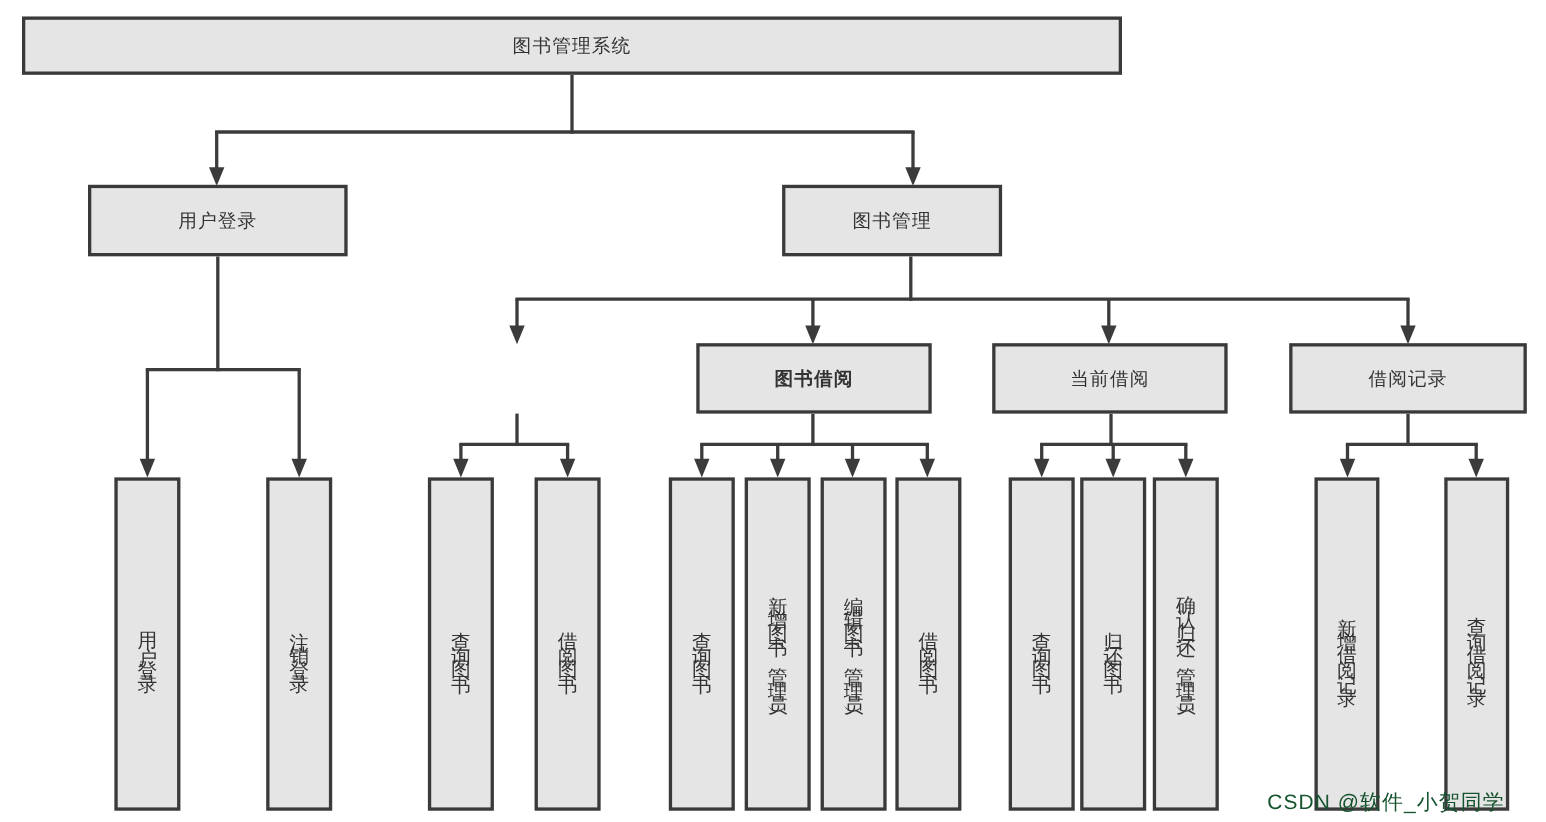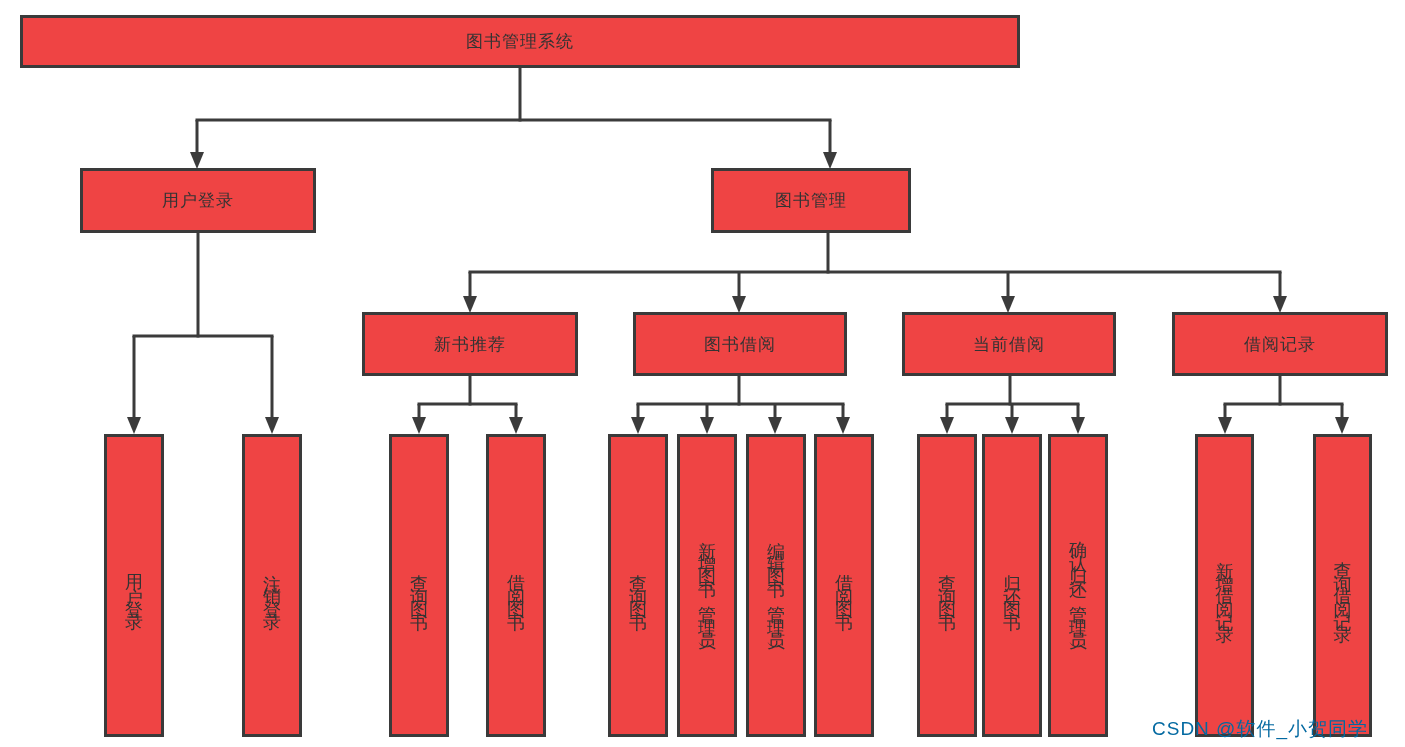--- a/index.html
+++ b/index.html
@@ -2,50 +2,50 @@
 <html><head>
 <meta charset="utf-8">
 <style>
   html,body{margin:0;padding:0;background:#ffffff;}
   .canvas{
     position:relative;width:1405px;height:747px;background:#ffffff;
     font-family:"Liberation Sans", sans-serif;color:#333333;overflow:hidden;
   }
   .connectors{position:absolute;left:0;top:0;width:1405px;height:747px;}
   .box{
-    position:absolute;box-sizing:border-box;background:#ef4444;
+    position:absolute;box-sizing:border-box;background:#e5e5e5;
     border:3px solid #3a3a3a;display:flex;align-items:center;justify-content:center;
   }
   .hlabel{font-size:17px;letter-spacing:1px;color:#333333;white-space:nowrap;}
   .vlabel{
     writing-mode:vertical-rl;text-orientation:mixed;
     font-size:18px;letter-spacing:13px;color:#333333;line-height:1;
     white-space:nowrap;
   }
   
   #n-root{left:20px;top:15px;width:1000px;height:53px;}
   
   #n-login{left:80px;top:168px;width:236px;height:65px;}
   #n-mgmt{left:711px;top:168px;width:200px;height:65px;}
   
   #n-recommend{left:362px;top:312px;width:216px;height:64px;}
-  #n-borrow{left:633px;top:312px;width:214px;height:64px;}
+  #n-borrow{left:633px;top:312px;width:214px;height:64px;font-weight:bold;}
   #n-current{left:902px;top:312px;width:214px;height:64px;}
   #n-records{left:1172px;top:312px;width:216px;height:64px;}
   
   .leaf{top:434px;width:60px;height:303px;}
   #l-1{left:104px;}  #l-2{left:242px;}
   #l-3{left:389px;}  #l-4{left:486px;}
   #l-5{left:608px;}  #l-6{left:677px;}
   #l-7{left:746px;}  #l-8{left:814px;}
   #l-9{left:917px;}  #l-10{left:982px;} #l-11{left:1048px;}
   #l-12{left:1195px;width:59px;} #l-13{left:1313px;width:59px;}
   .watermark{
     position:absolute;left:1152px;top:716px;font-size:19px;
-    color:#0369a1;letter-spacing:1px;white-space:nowrap;z-index:5;
+    color:#14532d;letter-spacing:1px;white-space:nowrap;z-index:5;
   }
 </style>
 </head>
 <body>
 
 <div class="canvas">
 
   <svg class="connectors" viewBox="0 0 1405 747" stroke="#3b3b3b" stroke-width="3" fill="#3b3b3b">
 
     <line x1="520" y1="68" x2="520" y2="121.5" fill="none"></line>
@@ -112,23 +112,20 @@
     <span class="hlabel">图书管理系统</span>
   </div>
 
   <div class="box" id="n-login">
     <span class="hlabel">用户登录</span>
   </div>
   <div class="box" id="n-mgmt">
     <span class="hlabel">图书管理</span>
   </div>
 
-  <div class="box" id="n-recommend">
-    <span class="hlabel">新书推荐</span>
-  </div>
   <div class="box" id="n-borrow">
     <span class="hlabel">图书借阅</span>
   </div>
   <div class="box" id="n-records">
     <span class="hlabel">借阅记录</span>
   </div>
   <div class="box" id="n-current">
     <span class="hlabel">当前借阅</span>
   </div>
 

